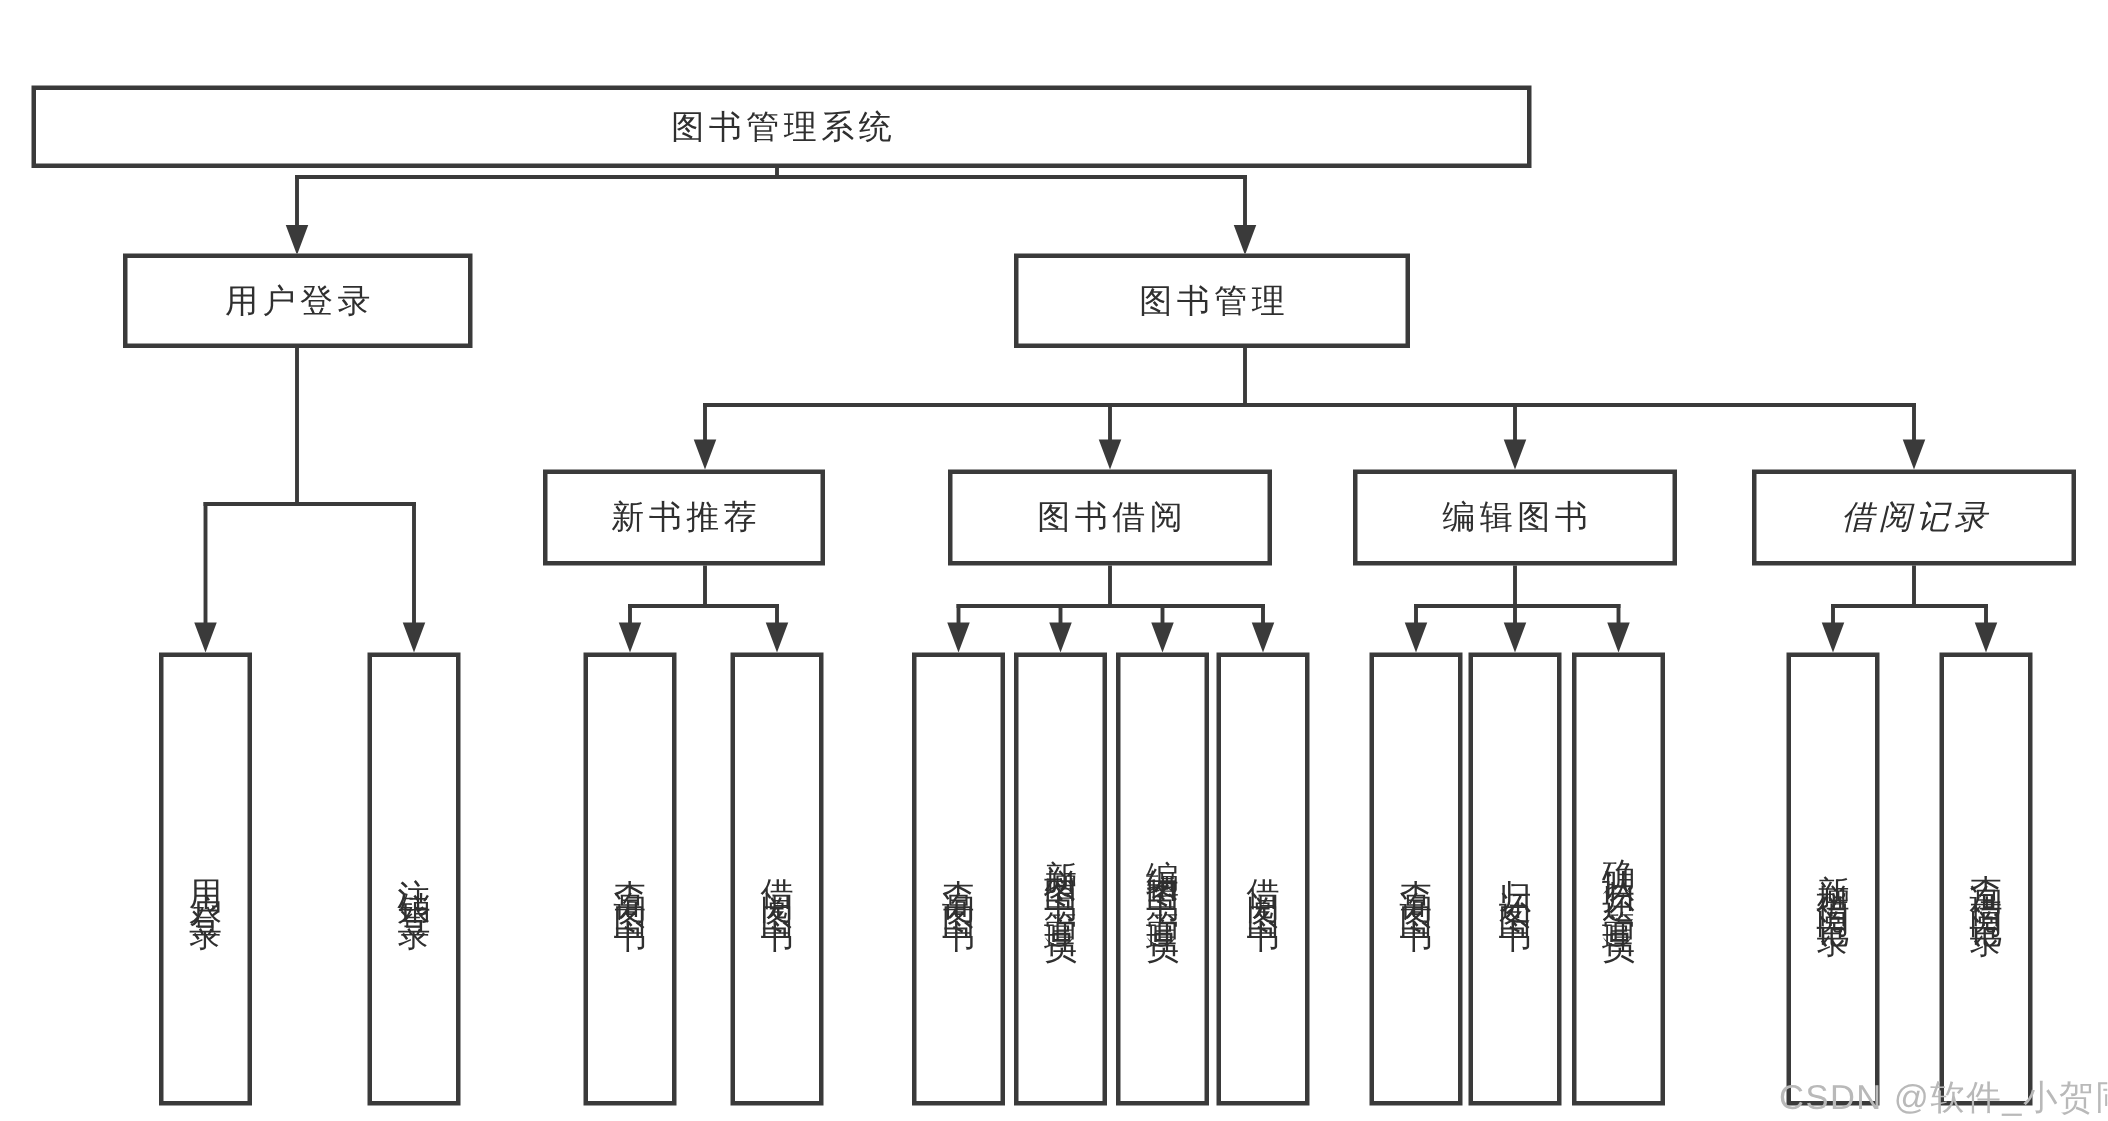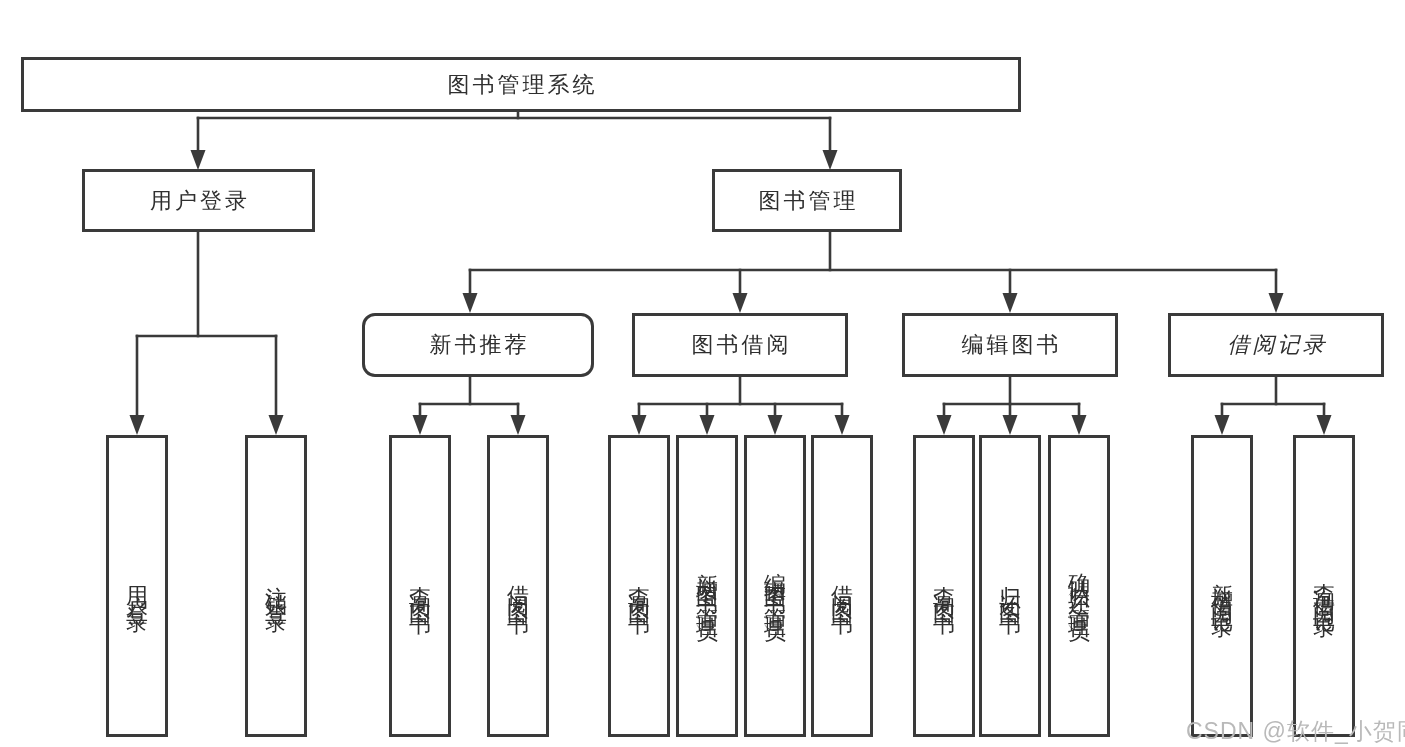--- a/index.html
+++ b/index.html
@@ -130,25 +130,25 @@
     <polygon points="1316.5,415 1331.5,415 1324,435"></polygon>
   </svg>
 
   <div class="node root hnode">
     <span>图书管理系统</span>
   </div>
 
   <div class="node lvl2 hnode" style="left:82px; width:233px;">
     <span>用户登录</span>
   </div>
-  <div class="node lvl2 hnode" style="left:712px; width:190px;">
+  <div class="node lvl2 hnode" style="left:676px; width:264px;">
     <span>图书管理</span>
   </div>
 
-  <div class="node lvl3 hnode" style="left:362px; width:232px;border-radius:13px;">
+  <div class="node lvl3 hnode" style="left:362px; width:188px;">
     <span>新书推荐</span>
   </div>
   <div class="node lvl3 hnode" style="left:632px; width:216px;text-align:right;">
     <span>图书借阅</span>
   </div>
   <div class="node lvl3 hnode" style="left:902px; width:216px;">
     <span>编辑图书</span>
   </div>
   <div class="node lvl3 hnode" style="left:1168px; width:216px;font-style:italic;">
     <span>借阅记录</span>

